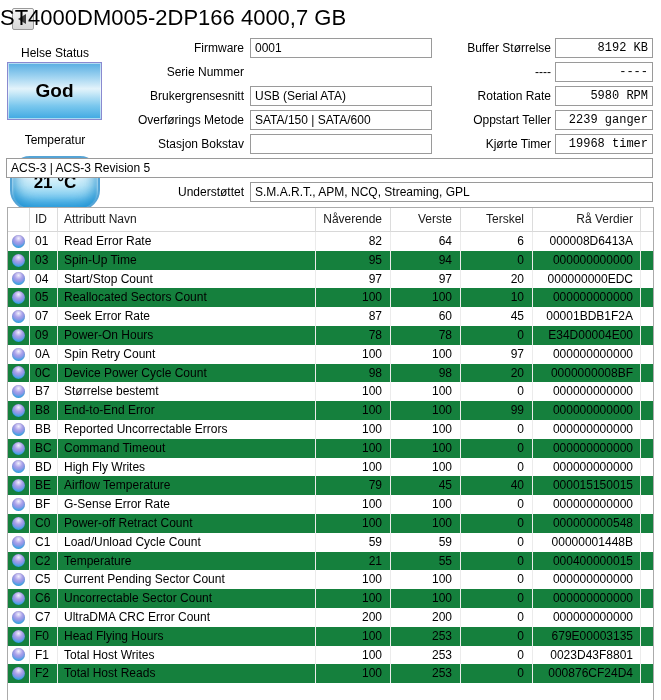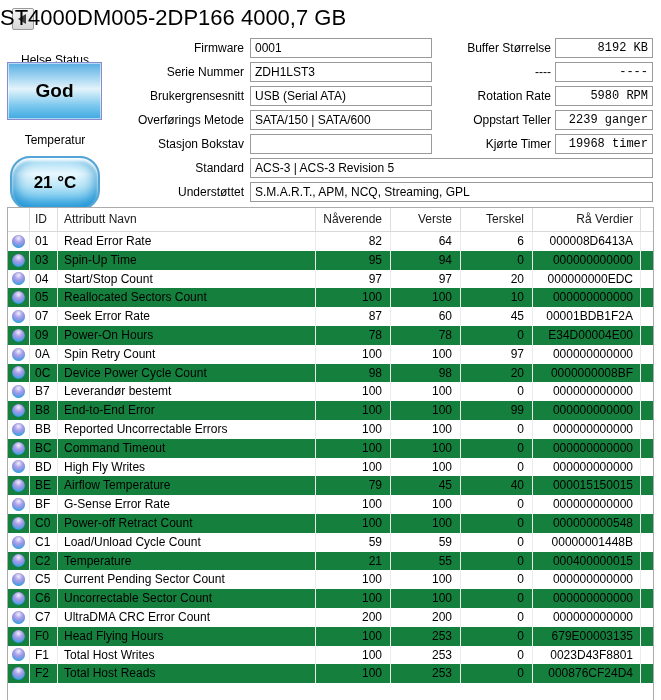--- a/index.html
+++ b/index.html
@@ -30,21 +30,21 @@
     position:absolute; left:0; right:0; top:5px;
     font-size:22px; font-weight:400; color:#000;
     letter-spacing:0;
   }
 
   
   .side-label {
     position:absolute; left:0; width:110px; text-align:center;
     font-size:12px; color:#000;
   }
-  #health-label { top:53px; }
+  #health-label { top:46px; }
   #temp-label   { top:133px; }
 
   .health-btn {
     position:absolute; left:7px; top:62px; width:95px; height:58px;
     border:1px solid var(--health-border);
     background:linear-gradient(180deg,#57ade2 0%, #9dd2f0 24%, #e3f3fb 46%, #cceaf8 53%, #7cc8ee 76%, var(--health-blue) 100%);
     box-shadow:inset 0 0 0 1px rgba(255,255,255,.55);
     display:flex; align-items:center; justify-content:center;
     font-size:19px; font-weight:700; color:#000; cursor:default;
   }
@@ -125,21 +125,20 @@
     <span>21 °C</span>
   </div>
 
   <div class="info-group" id="info-left">
       <div class="info-row">
         <div class="info-label">Firmware</div>
         <div class="info-box">0001</div>
       </div>
       <div class="info-row">
         <div class="info-label">Serie Nummer</div>
-        <div class="info-box">ZDH1LST3</div>
       </div>
       <div class="info-row">
         <div class="info-label">Brukergrensesnitt</div>
         <div class="info-box">USB (Serial ATA)</div>
       </div>
       <div class="info-row">
         <div class="info-label">Overførings Metode</div>
         <div class="info-box">SATA/150 | SATA/600</div>
       </div>
       <div class="info-row">
@@ -164,21 +163,20 @@
         <div class="info-label">Oppstart Teller</div>
         <div class="info-box">2239 ganger</div>
       </div>
       <div class="info-row">
         <div class="info-label">Kjørte Timer</div>
         <div class="info-box">19968 timer</div>
       </div>
     </div>
   <div class="info-group" id="info-wide">
       <div class="info-row">
-        <div class="info-label">Standard</div>
         <div class="info-box">ACS-3 | ACS-3 Revision 5</div>
       </div>
       <div class="info-row">
         <div class="info-label">Understøttet</div>
         <div class="info-box">S.M.A.R.T., APM, NCQ, Streaming, GPL</div>
       </div>
     </div>
 
   <div class="smart-panel">
     <div class="thead">
@@ -286,21 +284,21 @@
           <div class="cell c-num">98</div>
           <div class="cell c-num">20</div>
           <div class="cell c-raw">0000000008BF</div>
           <div class="cell c-fill"></div>
         </div>
         <div class="trow">
           <div class="cell c-status">
             <span class="orb"></span>
           </div>
           <div class="cell c-id">B7</div>
-          <div class="cell c-name">Leverandør bestemt</div>
+          <div class="cell c-name">Størrelse bestemt</div>
           <div class="cell c-num">100</div>
           <div class="cell c-num">100</div>
           <div class="cell c-num">0</div>
           <div class="cell c-raw">000000000000</div>
           <div class="cell c-fill"></div>
         </div>
         <div class="trow alt">
           <div class="cell c-status">
             <span class="orb"></span>
           </div>

